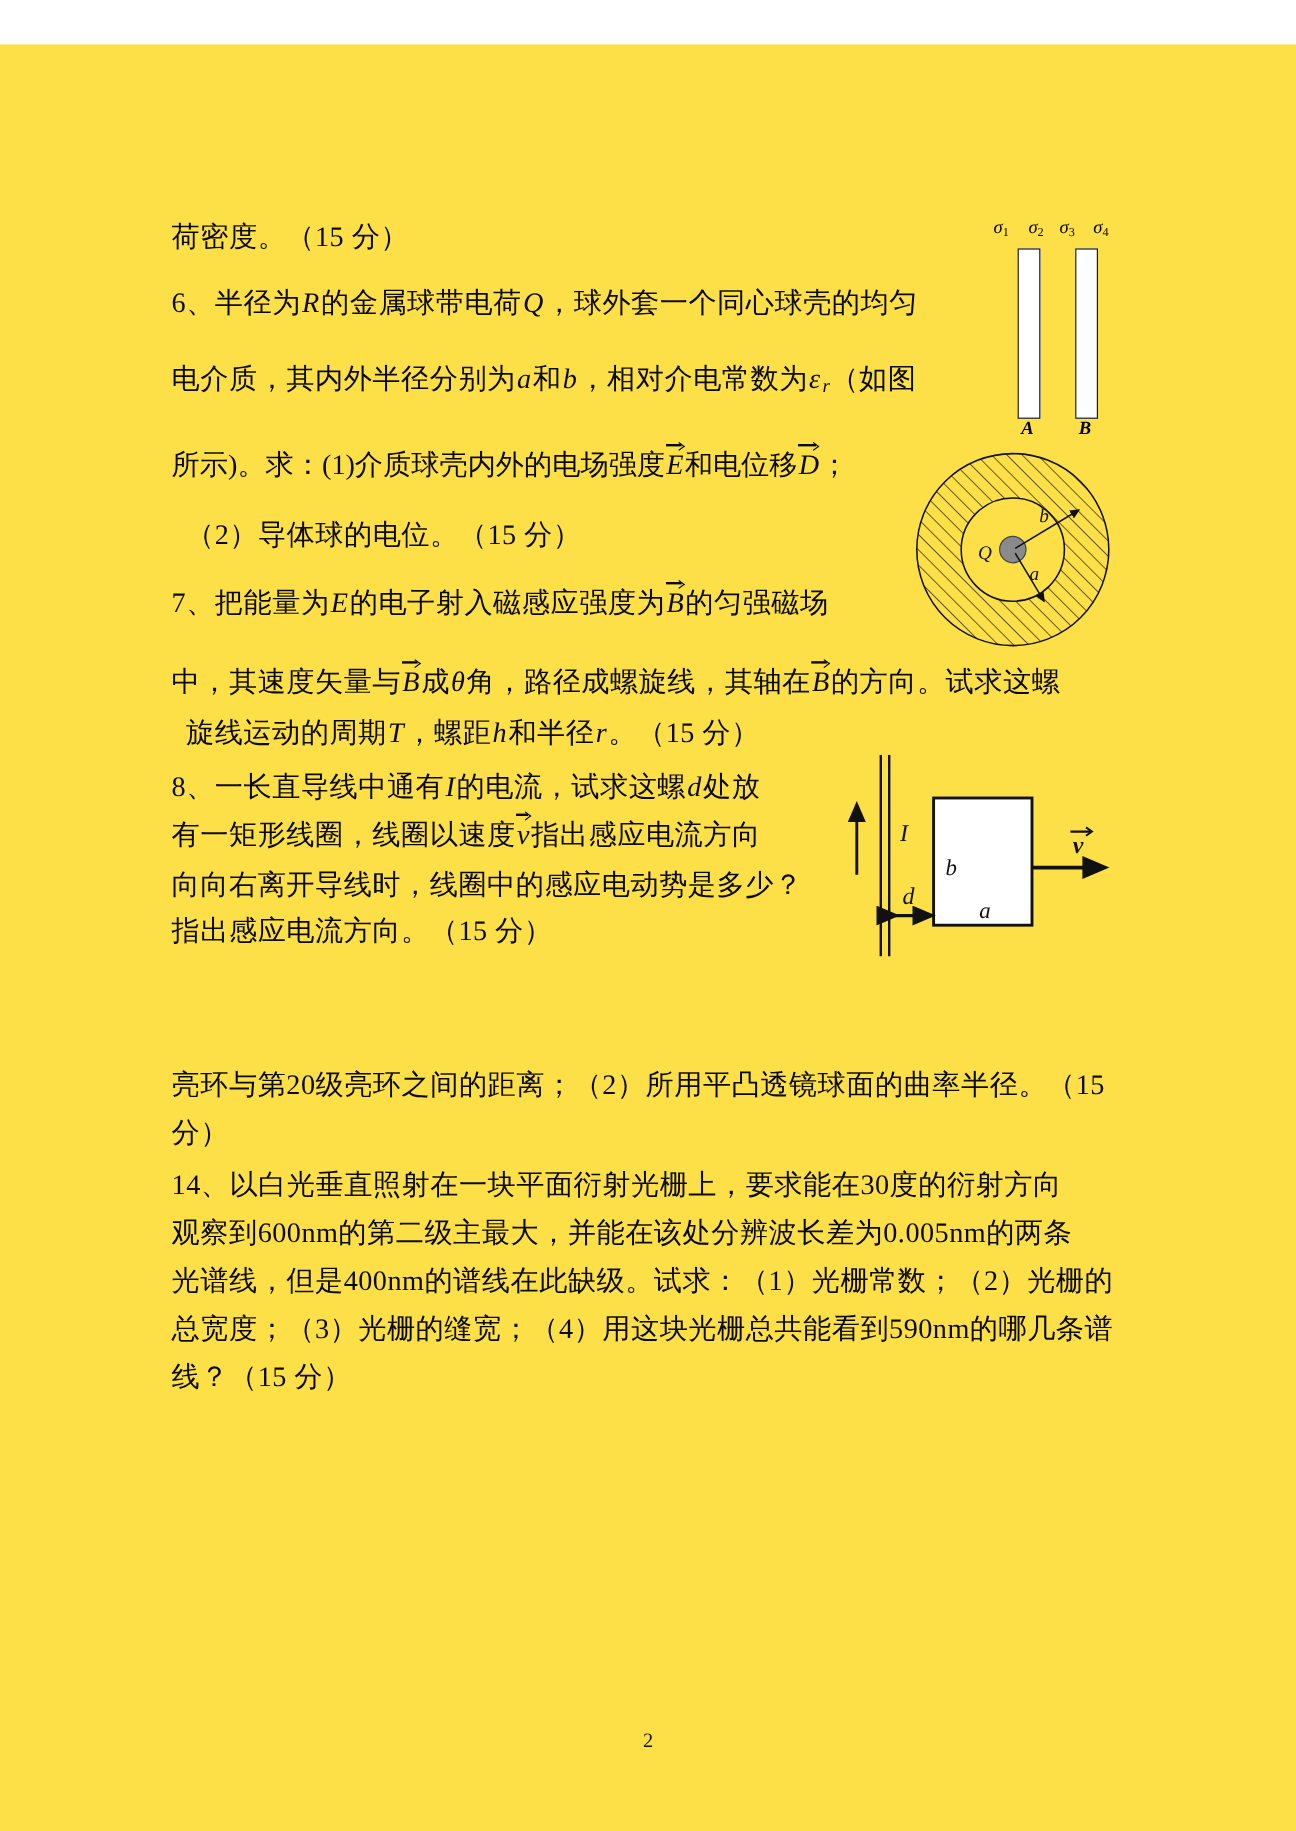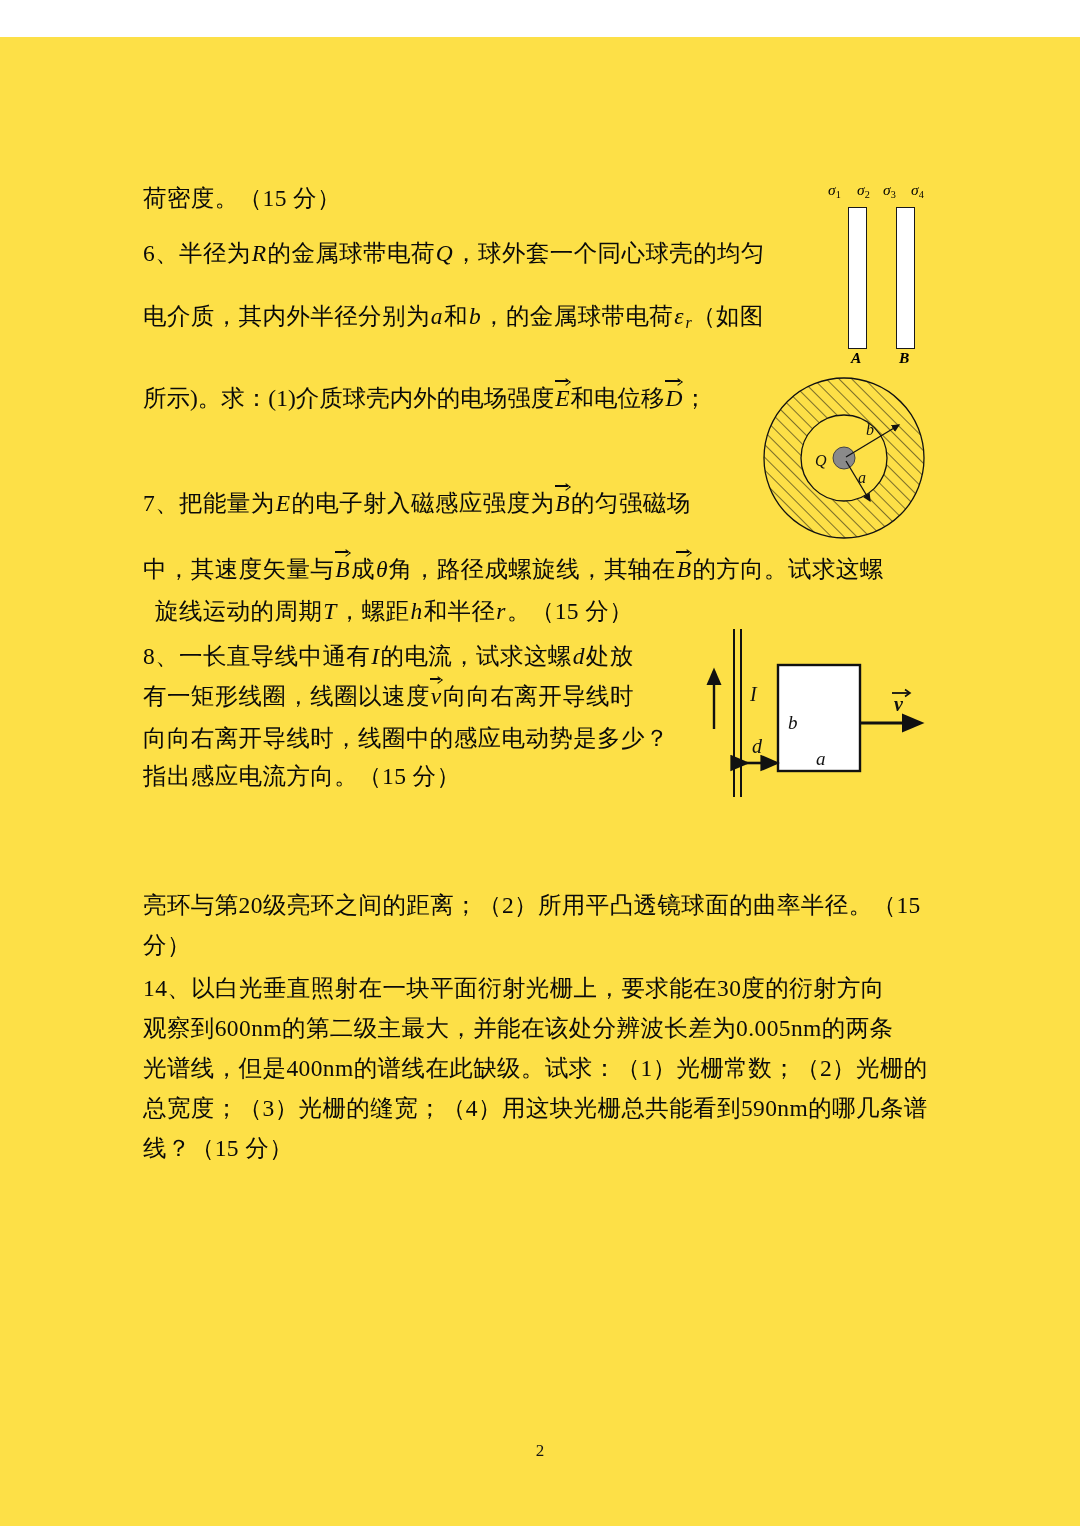--- a/index.html
+++ b/index.html
@@ -135,34 +135,35 @@
 </style>
 </head>
 <body>
 
 <div id="page">
 
   <div class="ln" style="left:143px; top:150px;"><span>荷密度。（15 分）</span></div>
 
   <div class="ln" style="left:143px; top:205px;"><span>6、半径为</span><span class="mi">R</span><span>的金属球带电荷</span><span class="mi">Q</span><span>，球外套一个同心球壳的均匀</span></div>
 
-  <div class="ln" style="left:143px; top:268px;"><span>电介质，其内外半径分别为</span><span class="mi">a</span><span>和</span><span class="mi">b</span><span>，的金属球带电荷</span><span class="mi">ε</span><span class="sub">r</span><span>（如图</span></div>
-
-  <div class="ln tight" style="left:143px; top:350px;text-align:center;"><span>所示)。求：(1)介质球壳内外的电场强度</span><span class="vecwrap">E</span><span>和电位移</span><span class="vecwrap">D</span><span>；</span></div>
-
+  <div class="ln" style="left:143px; top:268px;"><span>电介质，其内外半径分别为</span><span class="mi">a</span><span>和</span><span class="mi">b</span><span>，相对介电常数为</span><span class="mi">ε</span><span class="sub">r</span><span>（如图</span></div>
+
+  <div class="ln tight" style="left:143px; top:340px;text-align:center;"><span>所示)。求：(1)介质球壳内外的电场强度</span><span class="vecwrap">E</span><span>和电位移</span><span class="vecwrap">D</span><span>；</span></div>
+
+  <div class="ln" style="left:155px; top:398px;"><span>（2）导体球的电位。（15 分）</span></div>
 
   <div class="ln" style="left:143px; top:455px;"><span>7、把能量为</span><span class="mi">E</span><span>的电子射入磁感应强度为</span><span class="vecwrap">B</span><span>的匀强磁场</span></div>
 
   <div class="ln" style="left:143px; top:521px;"><span>中，其速度矢量与</span><span class="vecwrap">B</span><span>成</span><span class="mi">θ</span><span>角，路径成螺旋线，其轴在</span><span class="vecwrap">B</span><span>的方向。试求这螺</span></div>
 
   <div class="ln" style="left:155px; top:563px;"><span>旋线运动的周期</span><span class="mi">T</span><span>，螺距</span><span class="mi">h</span><span>和半径</span><span class="mi">r</span><span>。（15 分）</span></div>
 
   <div class="ln" style="left:143px; top:608px;"><span>8、一长直导线中通有</span><span class="mi">I</span><span>的电流，试求这螺</span><span class="mi">d</span><span>处放</span></div>
 
-  <div class="ln" style="left:143px; top:648px;"><span>有一矩形线圈，线圈以速度</span><span class="vecwrap">v</span><span>向向右离开导线时</span></div>
+  <div class="ln" style="left:143px; top:648px;"><span>有一矩形线圈，线圈以速度</span><span class="vecwrap">v</span><span>指出感应电流方向</span></div>
 
   <div class="ln" style="left:143px; top:690px;"><span>向向右离开导线时，线圈中的感应电动势是多少？</span></div>
 
   <div class="ln" style="left:143px; top:728px;"><span>指出感应电流方向。（15 分）</span></div>
 
   <div class="ln" style="left:143px; top:857px;"><span>亮环与第20级亮环之间的距离；（2）所用平凸透镜球面的曲率半径。（15</span></div>
   <div class="ln" style="left:143px; top:897px;"><span>分）</span></div>
 
   <div class="ln" style="left:143px; top:940px;"><span>14、以白光垂直照射在一块平面衍射光栅上，要求能在30度的衍射方向</span></div>
   <div class="ln" style="left:143px; top:980px;"><span>观察到600nm的第二级主最大，并能在该处分辨波长差为0.005nm的两条</span></div>

